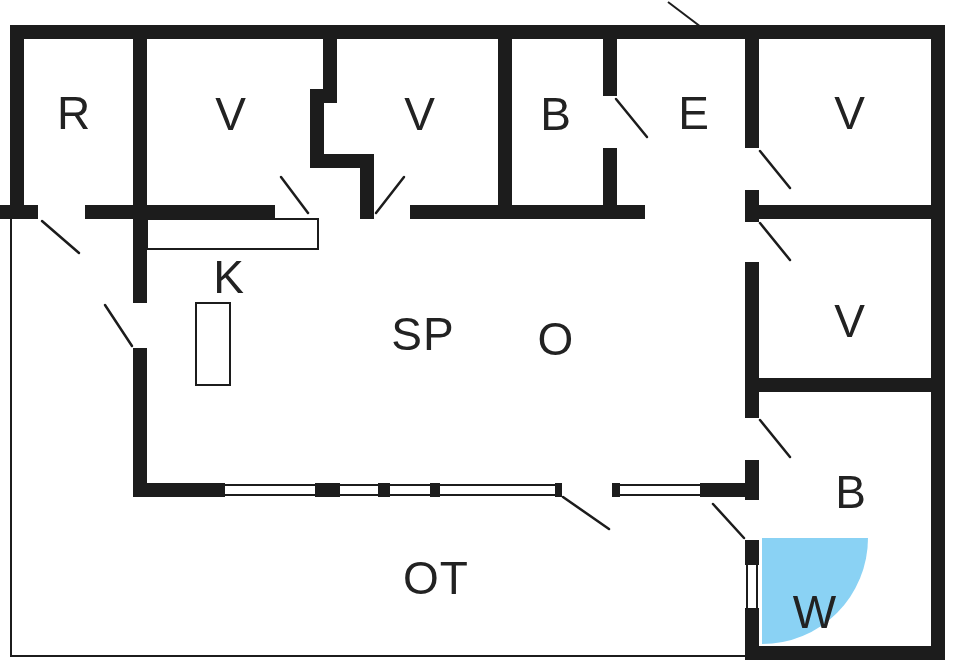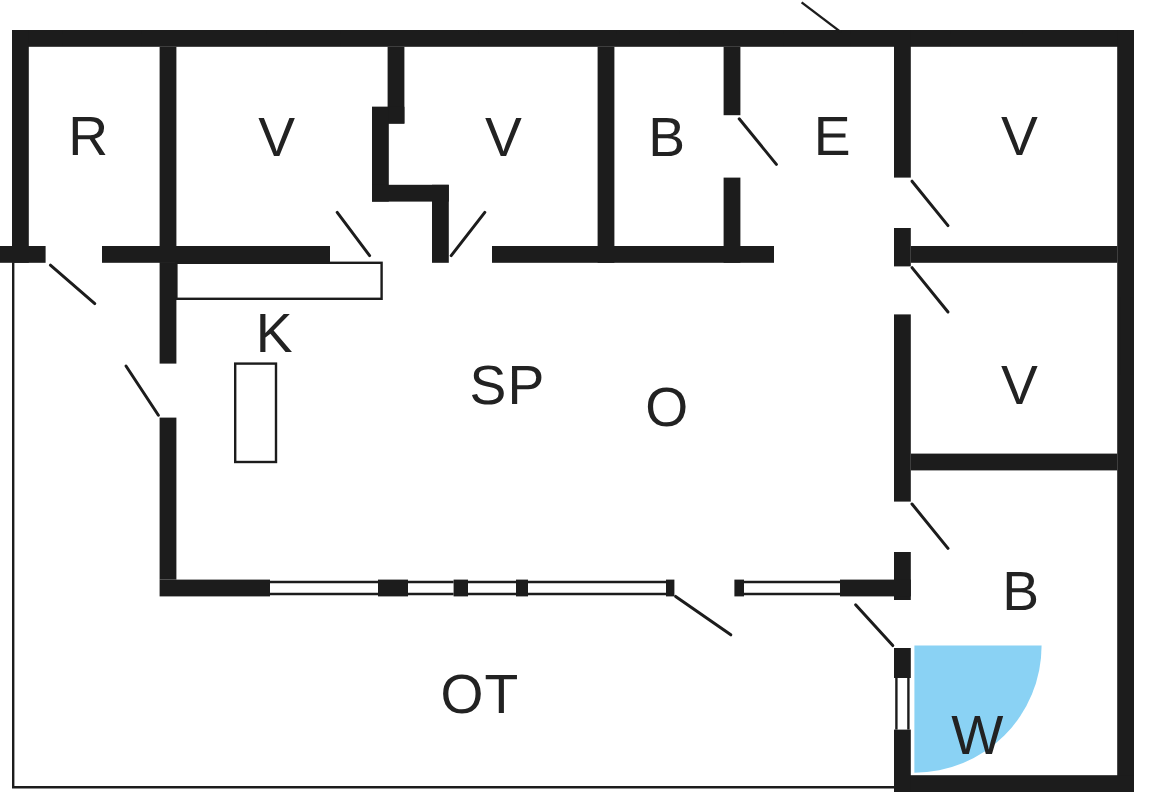--- a/index.html
+++ b/index.html
@@ -118,20 +118,20 @@
     <line class="thin" x1="668" y1="2" x2="701" y2="27"></line>
   </svg>
 
   <div class="room-label" style="left:74px;top:113px">R</div>
   <div class="room-label" style="left:231px;top:114px">V</div>
   <div class="room-label" style="left:420px;top:114px">V</div>
   <div class="room-label" style="left:556px;top:114px">B</div>
   <div class="room-label" style="left:694px;top:113px">E</div>
   <div class="room-label" style="left:850px;top:113px">V</div>
   <div class="room-label" style="left:229px;top:277px">K</div>
-  <div class="room-label" style="left:423px;top:321px">SP</div>
+  <div class="room-label" style="left:423px;top:334px">SP</div>
   <div class="room-label" style="left:556px;top:339px">O</div>
   <div class="room-label" style="left:850px;top:321px">V</div>
   <div class="room-label" style="left:851px;top:492px">B</div>
-  <div class="room-label" style="left:400px;top:578px">OT</div>
+  <div class="room-label" style="left:436px;top:578px">OT</div>
   <div class="room-label" style="left:815px;top:612px">W</div>
 
 </div>
 
 </body></html>

